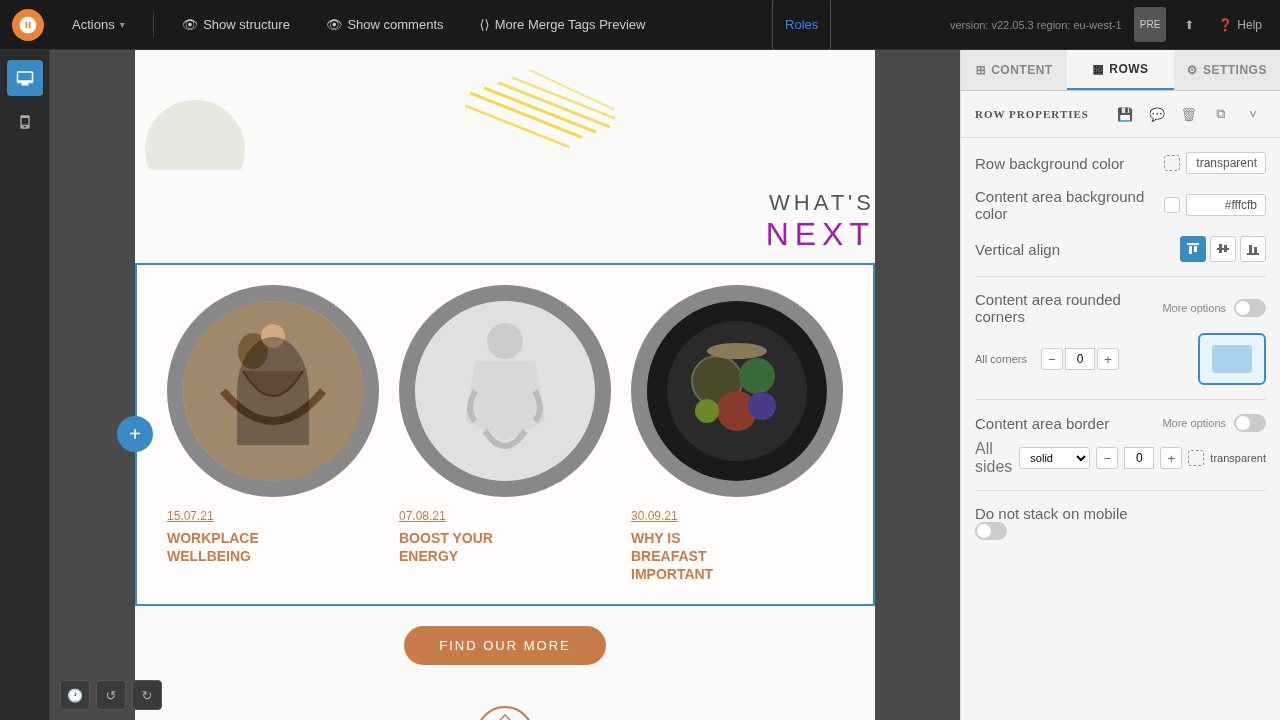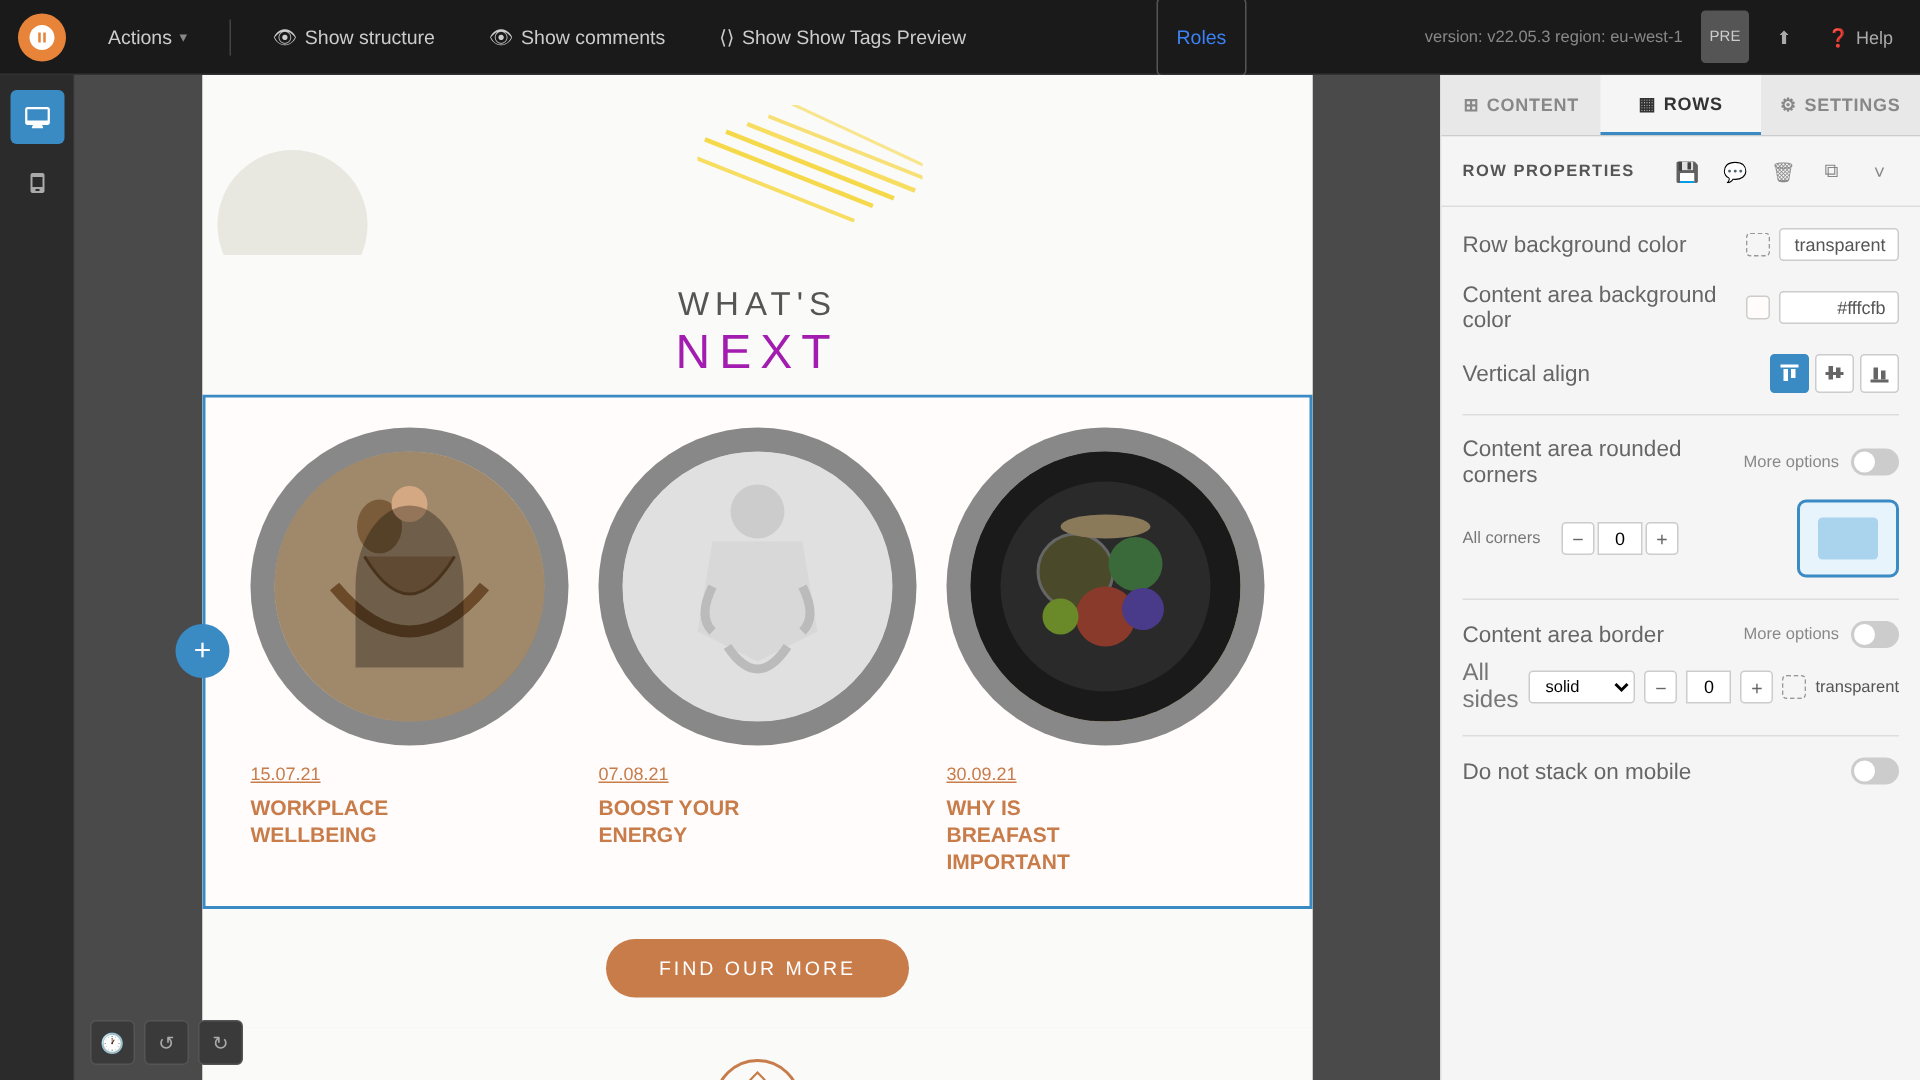--- a/index.html
+++ b/index.html
@@ -143,21 +143,21 @@
       height: 120px;
       background: #e8e8e0;
       border-radius: 50%;
       position: absolute;
       left: 30px;
       top: 60px;
       z-index: 0;
     }
     .whats-next-section {
       background: #fafaf8;
-      text-align: center;
+      text-align: right;
       padding: 20px 0 10px 0;
       position: relative;
       z-index: 1;
     }
     .whats-next-section .whats {
       font-size: 22px;
       letter-spacing: 4px;
       color: #555;
       font-weight: 300;
     }
@@ -380,20 +380,21 @@
       padding: 10px 14px;
       border-bottom: 1px solid #ddd;
       background: #f5f5f5;
     }
     .panel-header-title {
       font-size: 11px;
       font-weight: 700;
       color: #555;
       letter-spacing: 1px;
       text-transform: uppercase;
+      font-family: Liberation Serif, serif;
     }
     .panel-header-icons {
       display: flex;
       gap: 6px;
     }
     .panel-header-icon {
       width: 26px;
       height: 26px;
       display: flex;
       align-items: center;
@@ -601,23 +602,23 @@
       top: 2px;
       width: 14px;
       height: 14px;
       background: white;
       border-radius: 50%;
     }
 
     
     .prop-row-toggle {
       display: flex;
-      align-items: center;
       justify-content: space-between;
       margin-bottom: 14px;
+      flex-direction: column;
     }
   </style>
 </head>
 <body>
 
 <div class="topbar">
   <div class="topbar-logo">
     <svg viewBox="0 0 24 24" fill="white">
       <path d="M12 2C6.48 2 2 6.48 2 12s4.48 10 10 10 10-4.48 10-10S17.52 2 12 2zm-1 14H9V8h2v8zm4 0h-2V8h2v8z"></path>
     </svg>
@@ -630,21 +631,21 @@
   <button class="topbar-btn">
     <span>👁</span>
     <span>Show structure</span>
   </button>
   <button class="topbar-btn">
     <span>👁</span>
     <span>Show comments</span>
   </button>
   <button class="topbar-btn">
     <span>⟨⟩</span>
-    <span>Show Show Tags Preview</span>
+    <span>More Merge Tags Preview</span>
   </button>
   <div class="topbar-center">
     <div class="topbar-roles">Roles</div>
   </div>
   <div class="topbar-right">
     <span class="topbar-version">version: v22.05.3 region: eu-west-1</span>
     <span class="topbar-badge">PRE</span>
     <span class="topbar-icon-btn">⬆</span>
     <span class="topbar-icon-btn">
       <span>❓</span>

